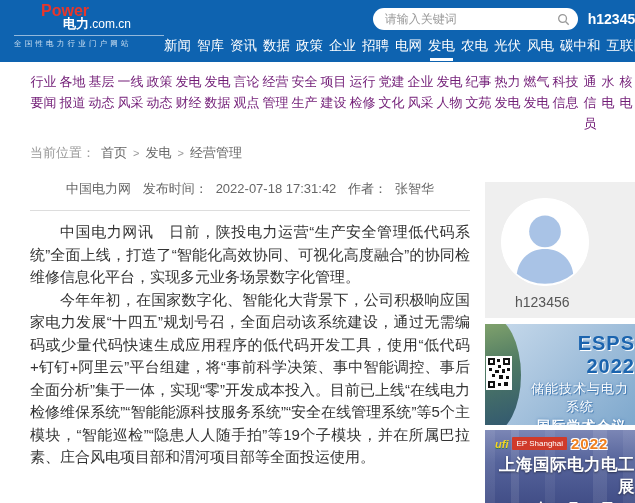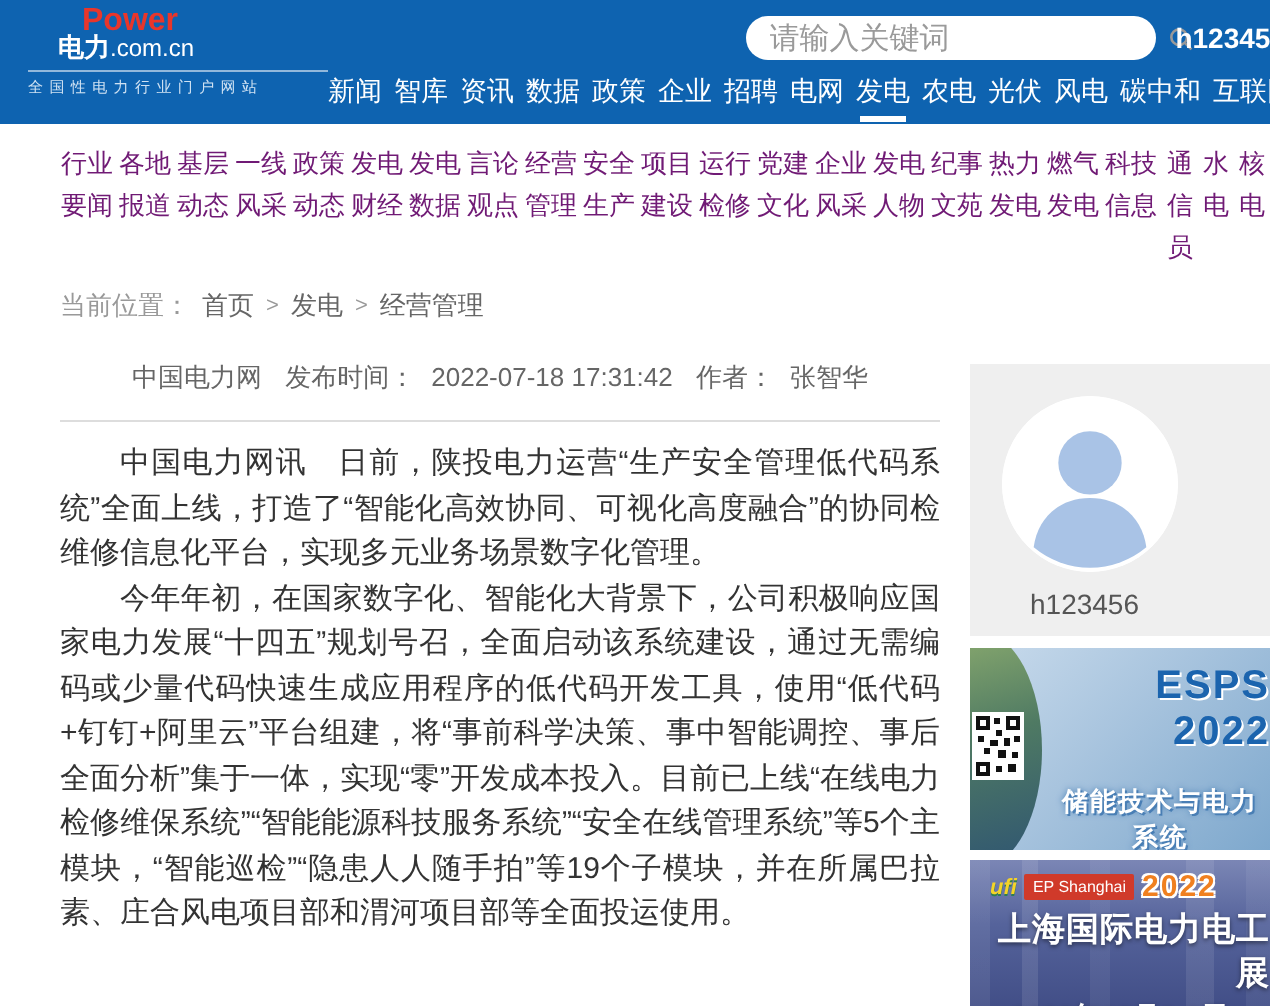--- a/index.html
+++ b/index.html
@@ -5,29 +5,29 @@
   * { margin:0; padding:0; box-sizing:border-box; }
   html,body { width:635px; height:503px; overflow:hidden; background:#fff;
     font-family:"Liberation Sans","DejaVu Sans",sans-serif; }
   .page { width:635px; height:503px; position:relative; background:#fff; }
 
   
   .topbar { height:62px; background:#0e63b0; display:flex; padding:0 6px 0 14px; position:relative; }
   .logo { padding-top:5px; width:150px; flex:0 0 150px; cursor:pointer; }
   .logo .l1 { color:#fff; font-weight:bold; font-size:20px; line-height:20px; letter-spacing:1px; }
   .logo .l2 { color:#e8362b; font-weight:bold; font-size:16px; line-height:12px; margin-left:27px; }
-  .logo .l3 { color:#fff; font-size:12px; line-height:14px; margin-left:15px; }
+  .logo .l3 { color:#fff; font-size:12px; line-height:14px; margin-left:49px; }
   .logo .l3 b { font-size:13px; }
   .logo .l4 { color:#cfe2f3; font-size:7.5px; letter-spacing:3.2px; border-top:1px solid rgba(255,255,255,.55);
     margin-top:4px; padding-top:3px; white-space:nowrap; }
   .topbar-right { flex:1; display:flex; flex-direction:column; align-items:flex-end; }
   .search-row { display:flex; align-items:center; margin-top:8px; gap:10px; }
   .search-pill { width:205px; height:22px; background:#fff; border-radius:11px; display:flex; align-items:center;
     padding:0 8px 0 12px; }
-  .search-pill input { flex:1; border:none; outline:none; font-size:15px; color:#737373; background:transparent;
+  .search-pill input { flex:1; border:none; outline:none; font-size:12px; color:#737373; background:transparent;
     font-family:inherit; }
   .search-pill input::placeholder { color:#9a9a9a; }
   .mag { width:13px; height:13px; flex:0 0 13px; cursor:pointer; }
   .uid { color:#fff; font-size:14px; font-weight:bold; margin-right:4px; }
   .main-nav { display:flex; gap:6px; margin-top:7px; white-space:nowrap; }
   .mn { color:#fff; font-size:13.5px; text-decoration:none; cursor:pointer; padding-bottom:6px; position:relative; }
   .mn.active::after { content:""; position:absolute; left:2px; right:2px; bottom:0; height:3px; background:#fff; }
 
   
   .subnav { background:#fff; padding:9px 0 4px 30px; display:flex; gap:2px; align-items:flex-start; min-height:62px; }
@@ -57,22 +57,22 @@
 
   .ad { width:150px; cursor:pointer; position:relative; overflow:hidden; }
   .ad-esps { height:101px; margin-top:6px; background:linear-gradient(135deg,#c9dbec 0%,#a8c4de 45%,#7fa8cd 100%);
     background:linear-gradient(135deg,#c9dbec 0%,#a8c4de 45%,#7ea8cd 100%); }
   .esps-photo { position:absolute; left:-26px; top:-8px; width:62px; height:118px; border-radius:50%;
     background:linear-gradient(165deg,#8fae6f 0%,#4f7a63 45%,#2e5472 100%); }
   .esps-qr { position:absolute; left:1px; top:32px; width:26px; height:34px; }
   .esps-body { margin-left:40px; padding-top:8px; }
   .esps-title { font-size:20px; font-weight:bold; color:#1b64ae; letter-spacing:1px;
     text-shadow:1px 1px 0 #fff; text-align:right; }
-  .esps-l1 { font-size:13px; font-weight:bold; color:#fff; letter-spacing:1px;
-    text-shadow:0 0 3px #4a7fb5,1px 1px 0 #4a7fb5; text-align:center; margin-top:14px; }
+  .esps-l1 { font-size:13px; font-weight:normal; color:#fff; letter-spacing:1px;
+    text-shadow:0 0 3px #4a7fb5,1px 1px 0 #4a7fb5; text-align:center; margin-top:2px; }
   .esps-l2 { font-size:13px; font-weight:bold; color:#fff; letter-spacing:2px;
     text-shadow:0 0 3px #4a7fb5,1px 1px 0 #4a7fb5; text-align:right; padding-right:8px; margin-top:1px; }
 
   .ad-ep { height:92px; margin-top:5px; color:#fff;
     background:linear-gradient(180deg,#7b86b5 0%,#55639b 35%,#39457e 100%); }
   .ep-buildings { position:absolute; inset:0;
     background:
       linear-gradient(90deg, rgba(255,255,255,.14) 0 10px, transparent 10px 26px,
         rgba(255,255,255,.20) 26px 34px, transparent 34px 60px, rgba(255,255,255,.12) 60px 70px,
         transparent 70px 108px, rgba(255,255,255,.18) 108px 122px, transparent 122px 138px,

